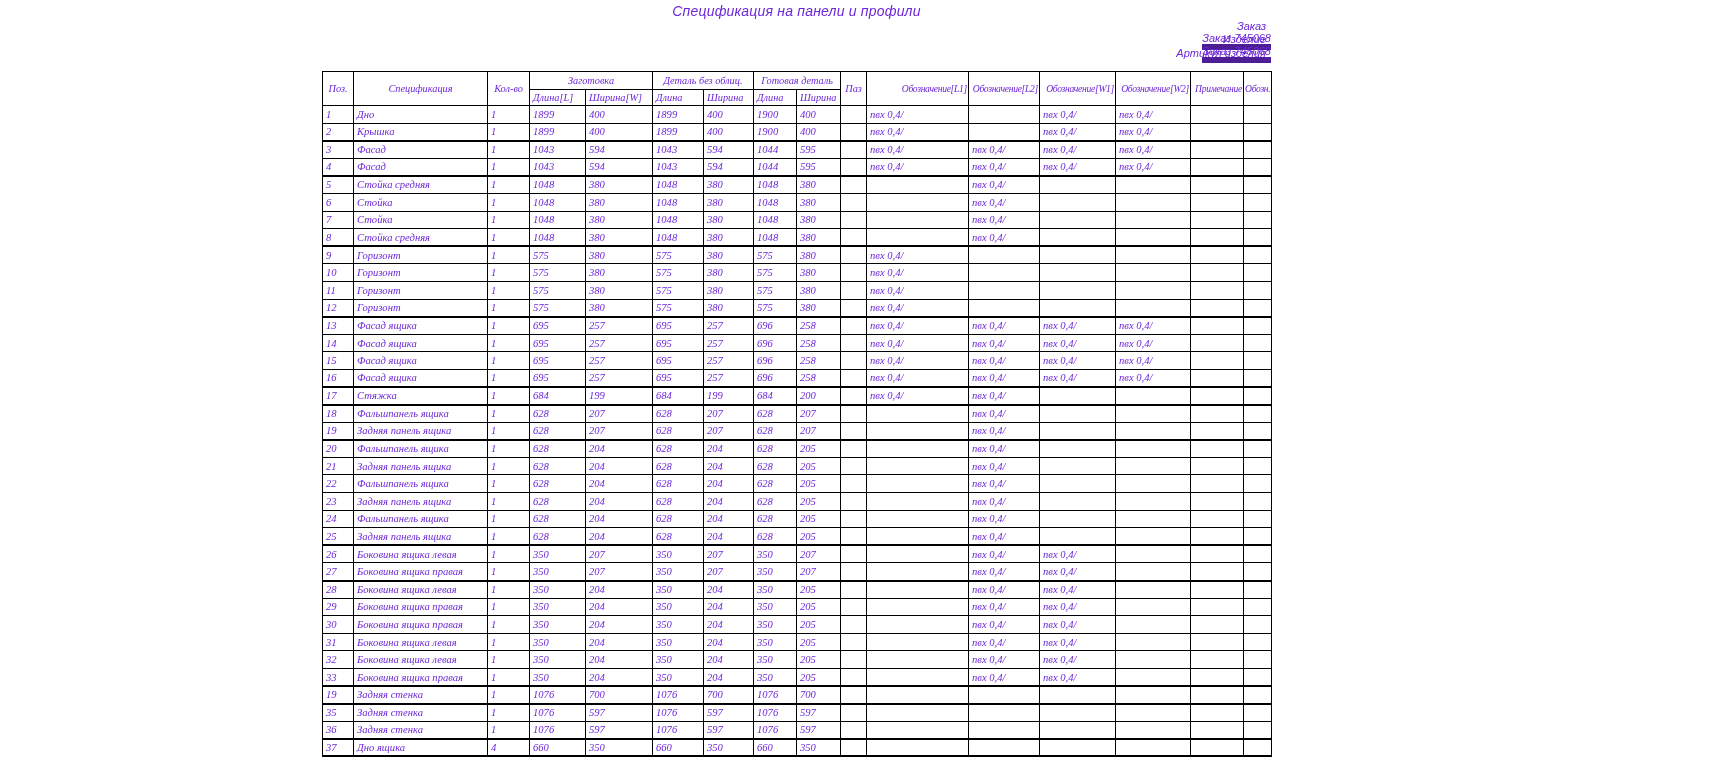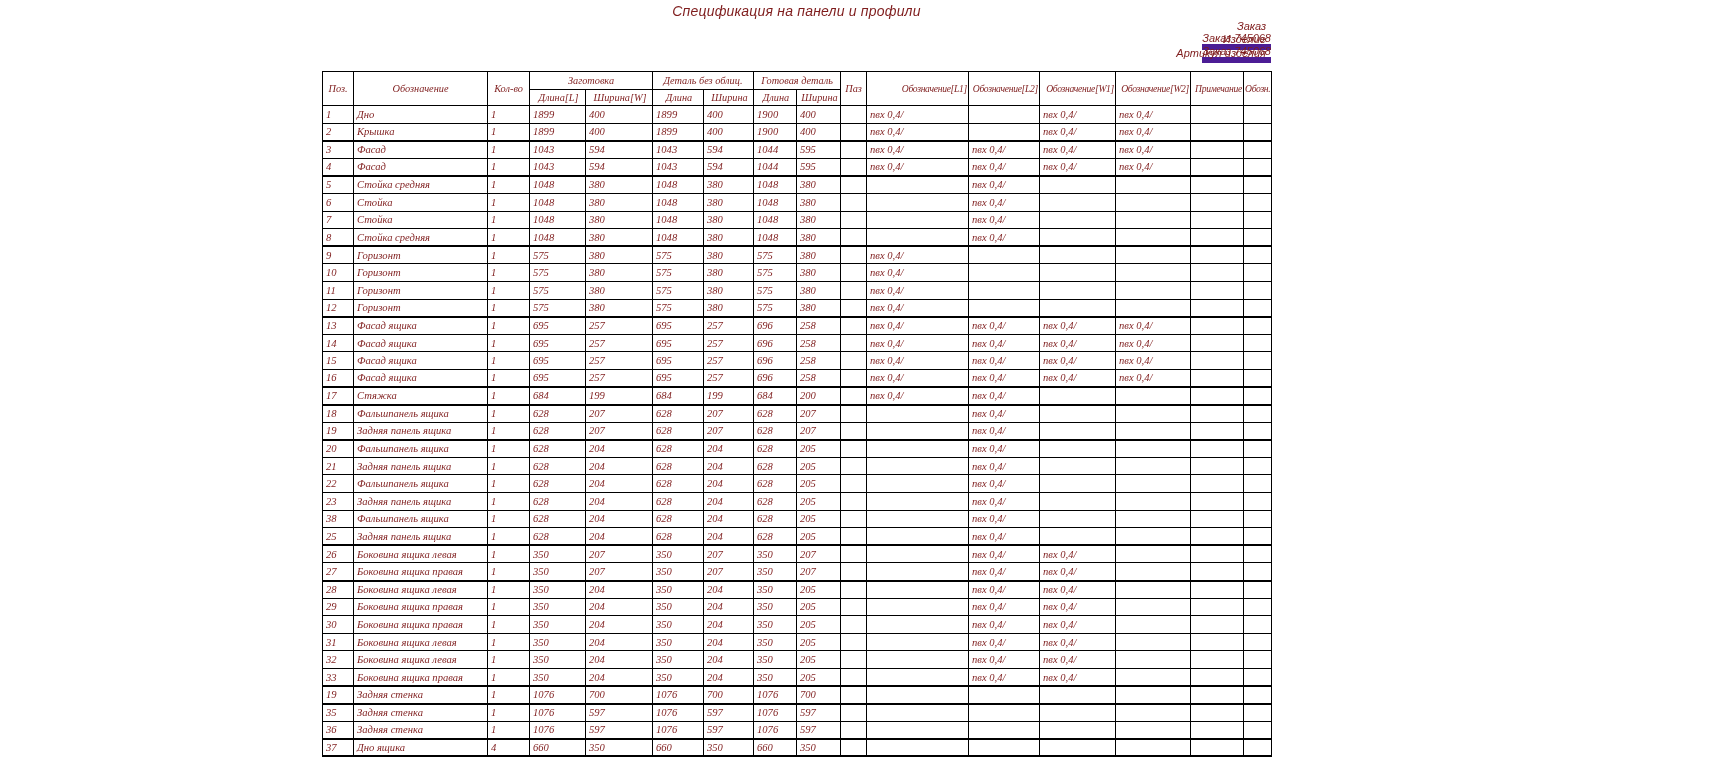--- a/index.html
+++ b/index.html
@@ -1,40 +1,40 @@
 <!DOCTYPE html>
 <html><head>
 <meta charset="utf-8">
 <style>
   * { margin: 0; padding: 0; box-sizing: border-box; }
   html, body { width: 1715px; height: 773px; background: #ffffff; overflow: hidden; }
   .page {
     position: relative; width: 1715px; height: 773px; background: #fff;
-    font-family: "Liberation Sans", sans-serif; font-style: italic; color: #7f1d1d;
+    font-family: "Liberation Sans", sans-serif; font-style: italic; color: #6d28d9;
   }
   .doc-title {
     position: absolute; top: 3px; left: 322px; width: 949px;
     text-align: center; font-size: 14px; letter-spacing: 0.2px;
   }
   .meta { position: absolute; left: 317px; top: 20px; width: 954px; }
   .meta-row { display: flex; align-items: flex-end; height: 13.4px; font-size: 11px; flex-direction: column; }
   .meta-label { white-space: nowrap; padding-right: 5px; }
   .meta-value { flex: 1; border-bottom: 6px solid #4c1d95; white-space: nowrap; line-height: 12px; }
   table.spec {
     position: absolute; left: 322px; top: 71px; width: 949px;
     border-collapse: collapse; table-layout: fixed;
     font-size: 10.6px; font-style: italic; font-family: Liberation Serif, serif;
   }
   table.spec th, table.spec td {
     border: 1px solid #000; font-weight: normal;
     white-space: nowrap; overflow: hidden; vertical-align: middle;
   }
   table.spec th { text-align: center; padding: 0 1px; font-size: 10.3px; }
   table.spec .h1 th { height: 18px; }
-  table.spec .h2 th { height: 16px; text-align: center; padding-left: 3px; }
+  table.spec .h2 th { height: 16px; text-align: left; padding-left: 3px; }
   table.spec th.tight { font-size: 9.6px; letter-spacing: -0.3px; text-align: right; }
   table.spec td { height: 17.6px; padding: 0 0 0 3px; text-align: left; }
   table.spec tbody tr.group-end td { border-bottom-width: 2px; }
   table.spec tbody tr:last-child td { border-bottom-width: 2px; border-radius: 8px; }
 </style>
 </head>
 <body>
 
 <div class="page">
 
@@ -70,21 +70,21 @@
       <col style="width:102px">
         <col style="width:71px">
         <col style="width:76px">
         <col style="width:75px">
       <col style="width:53px">
         <col style="width:28px">
     </colgroup>
     <thead>
       <tr class="h1">
         <th rowspan="2">Поз.</th>
-        <th rowspan="2">Обозначение</th>
+        <th rowspan="2">Спецификация</th>
         <th rowspan="2">Кол-во</th>
         <th colspan="2">Заготовка</th>
         <th colspan="2">Деталь без облиц.</th>
         <th colspan="2">Готовая деталь</th>
         <th rowspan="2">Паз</th>
         <th rowspan="2" class="tight">Обозначение[L1]</th>
         <th rowspan="2" class="tight">Обозначение[L2]</th>
         <th rowspan="2" class="tight">Обозначение[W1]</th>
         <th rowspan="2" class="tight">Обозначение[W2]</th>
         <th rowspan="2" class="tight">Примечание</th>
@@ -508,21 +508,21 @@
           <td>205</td>
           <td></td>
           <td></td>
           <td>пвх 0,4/</td>
           <td></td>
           <td></td>
           <td></td>
           <td></td>
         </tr>
         <tr>
-          <td>38</td>
+          <td>24</td>
           <td>Фальшпанель ящика</td>
           <td>1</td>
           <td>628</td>
           <td>204</td>
           <td>628</td>
           <td>204</td>
           <td>628</td>
           <td>205</td>
           <td></td>
           <td></td>

